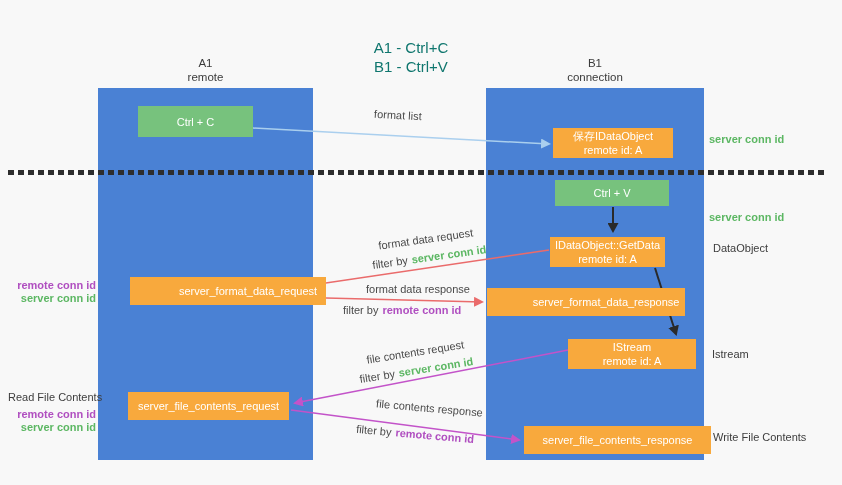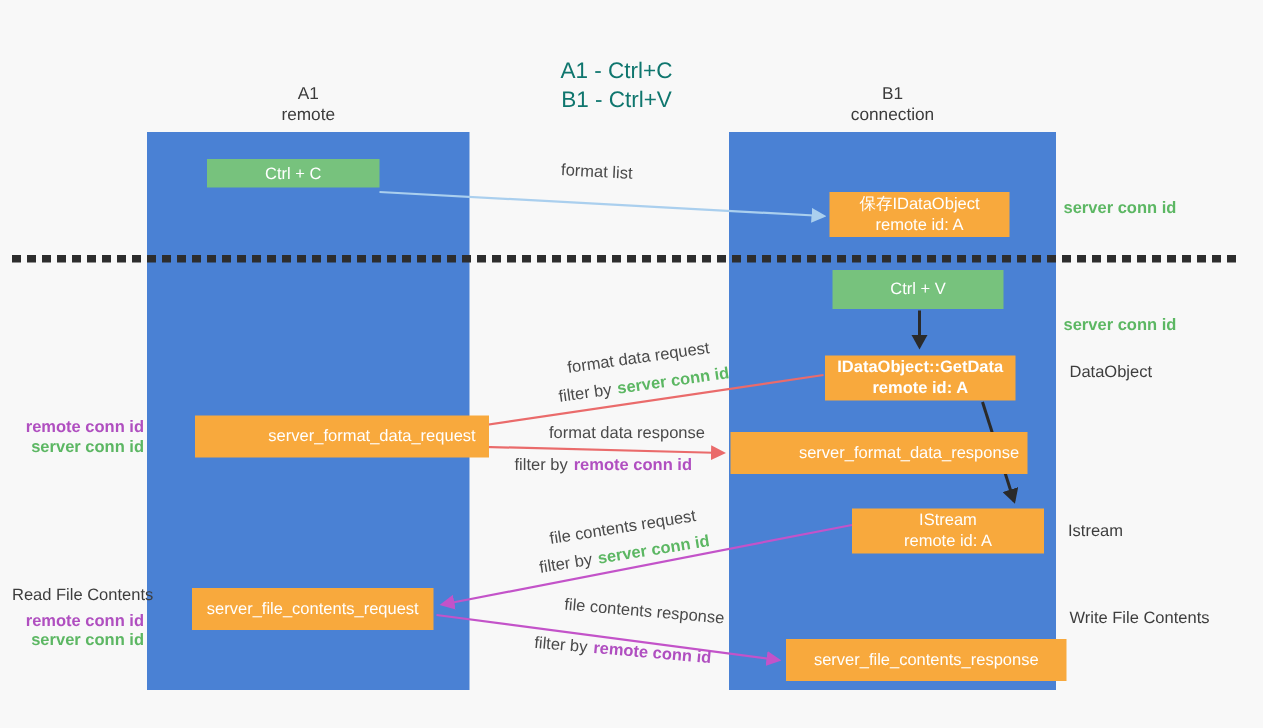--- a/index.html
+++ b/index.html
@@ -33,24 +33,24 @@
   
   svg.arrows { left:0; top:0; z-index:5; pointer-events:none; }
   
   .node {
     z-index:10; color:#ffffff; text-align:center; font-size:11px;
     display:flex; flex-direction:column; justify-content:center;
   }
   .node .ln { line-height:14px; }
   .green  { background:#77c27d; }
   .orange { background:#f8a93d; }
-  .n-ctrlc { left:138px; top:106px; width:115px; height:19px; }
+  .n-ctrlc { left:138px; top:106px; width:115px; height:31px; }
   .n-save  { left:553px; top:128px; width:120px; height:30px; }
   .n-ctrlv { left:555px; top:180px; width:114px; height:26px; }
-  .n-getdata { left:550px; top:237px; width:127px; height:30px;font-weight:bold; }
+  .n-getdata { left:550px; top:237px; width:115px; height:30px; }
   .n-freq  { left:130px; top:277px; width:156px; height:28px;padding-left:40px; }
   .n-fresp { left:487px; top:288px; width:158px; height:28px;padding-left:40px; }
   .n-istream { left:568px; top:339px; width:128px; height:30px; }
   .n-fcreq { left:128px; top:392px; width:161px; height:28px; }
   .n-fcresp{ left:524px; top:426px; width:187px; height:28px; }
   
   .edge-label {
     z-index:6; white-space:nowrap; font-size:11px; color:#4a4a4a;
     transform-origin:center center;
   }
@@ -168,13 +168,13 @@
 <div class="abs side dark" style="left:8px; top:391px;">Read File Contents</div>
 <div class="abs side pair" style="left:8px; top:408px;">
   <div class="kw-remote">remote conn id</div>
   <div class="kw-server">server conn id</div>
 </div>
 
 <div class="abs side kw-server" style="left:709px; top:133px;">server conn id</div>
 <div class="abs side kw-server" style="left:709px; top:211px;">server conn id</div>
 <div class="abs side dark" style="left:713px; top:242px;">DataObject</div>
 <div class="abs side dark" style="left:712px; top:348px;">Istream</div>
-<div class="abs side dark" style="left:713px; top:406px;">Write File Contents</div>
+<div class="abs side dark" style="left:713px; top:431px;">Write File Contents</div>
 
 </body></html>

